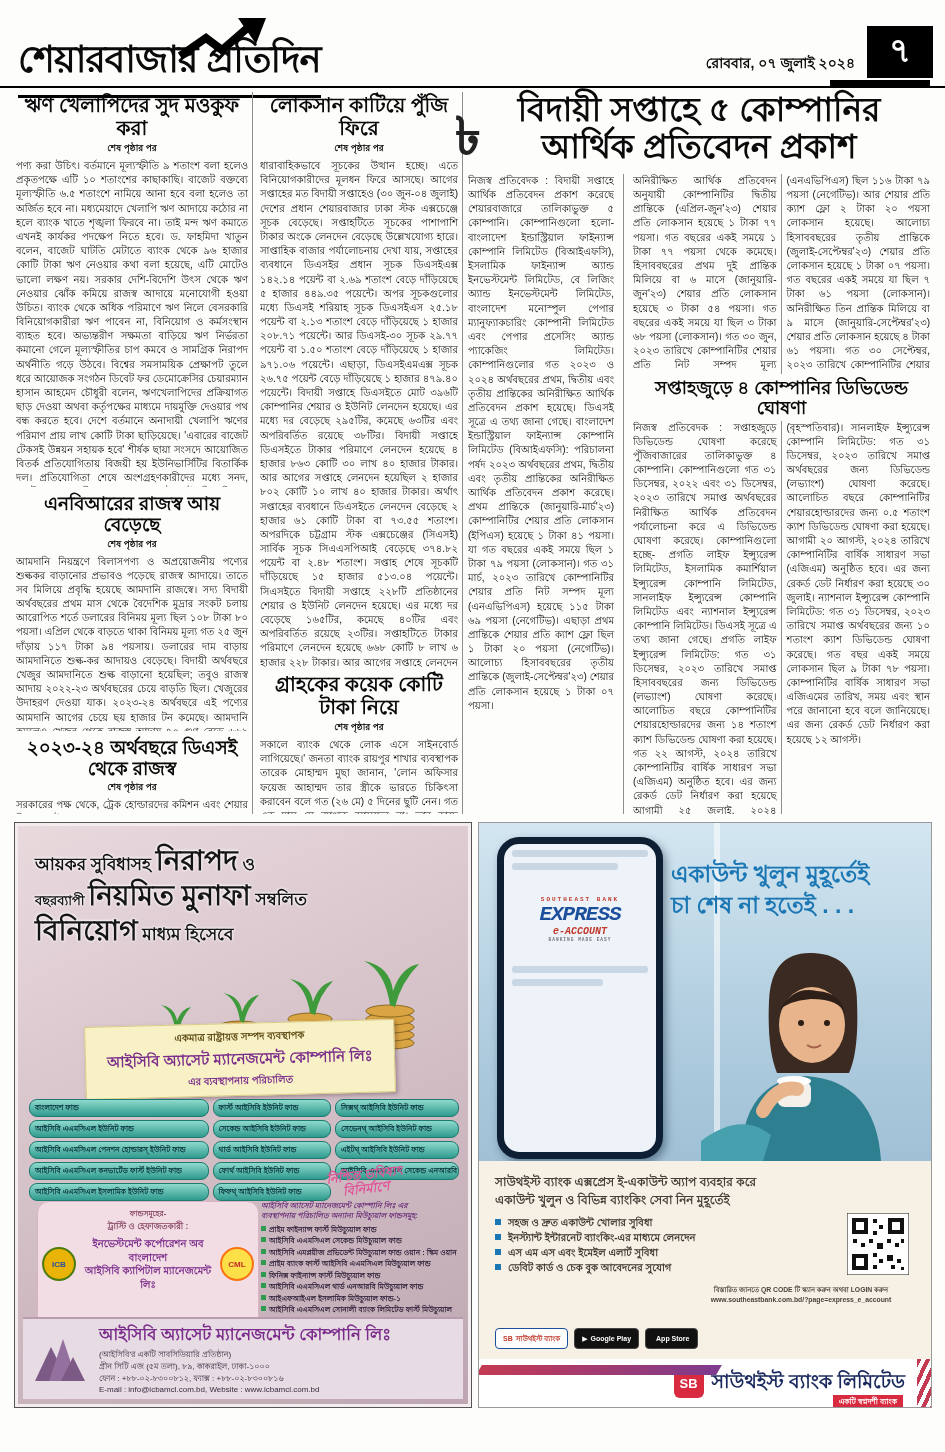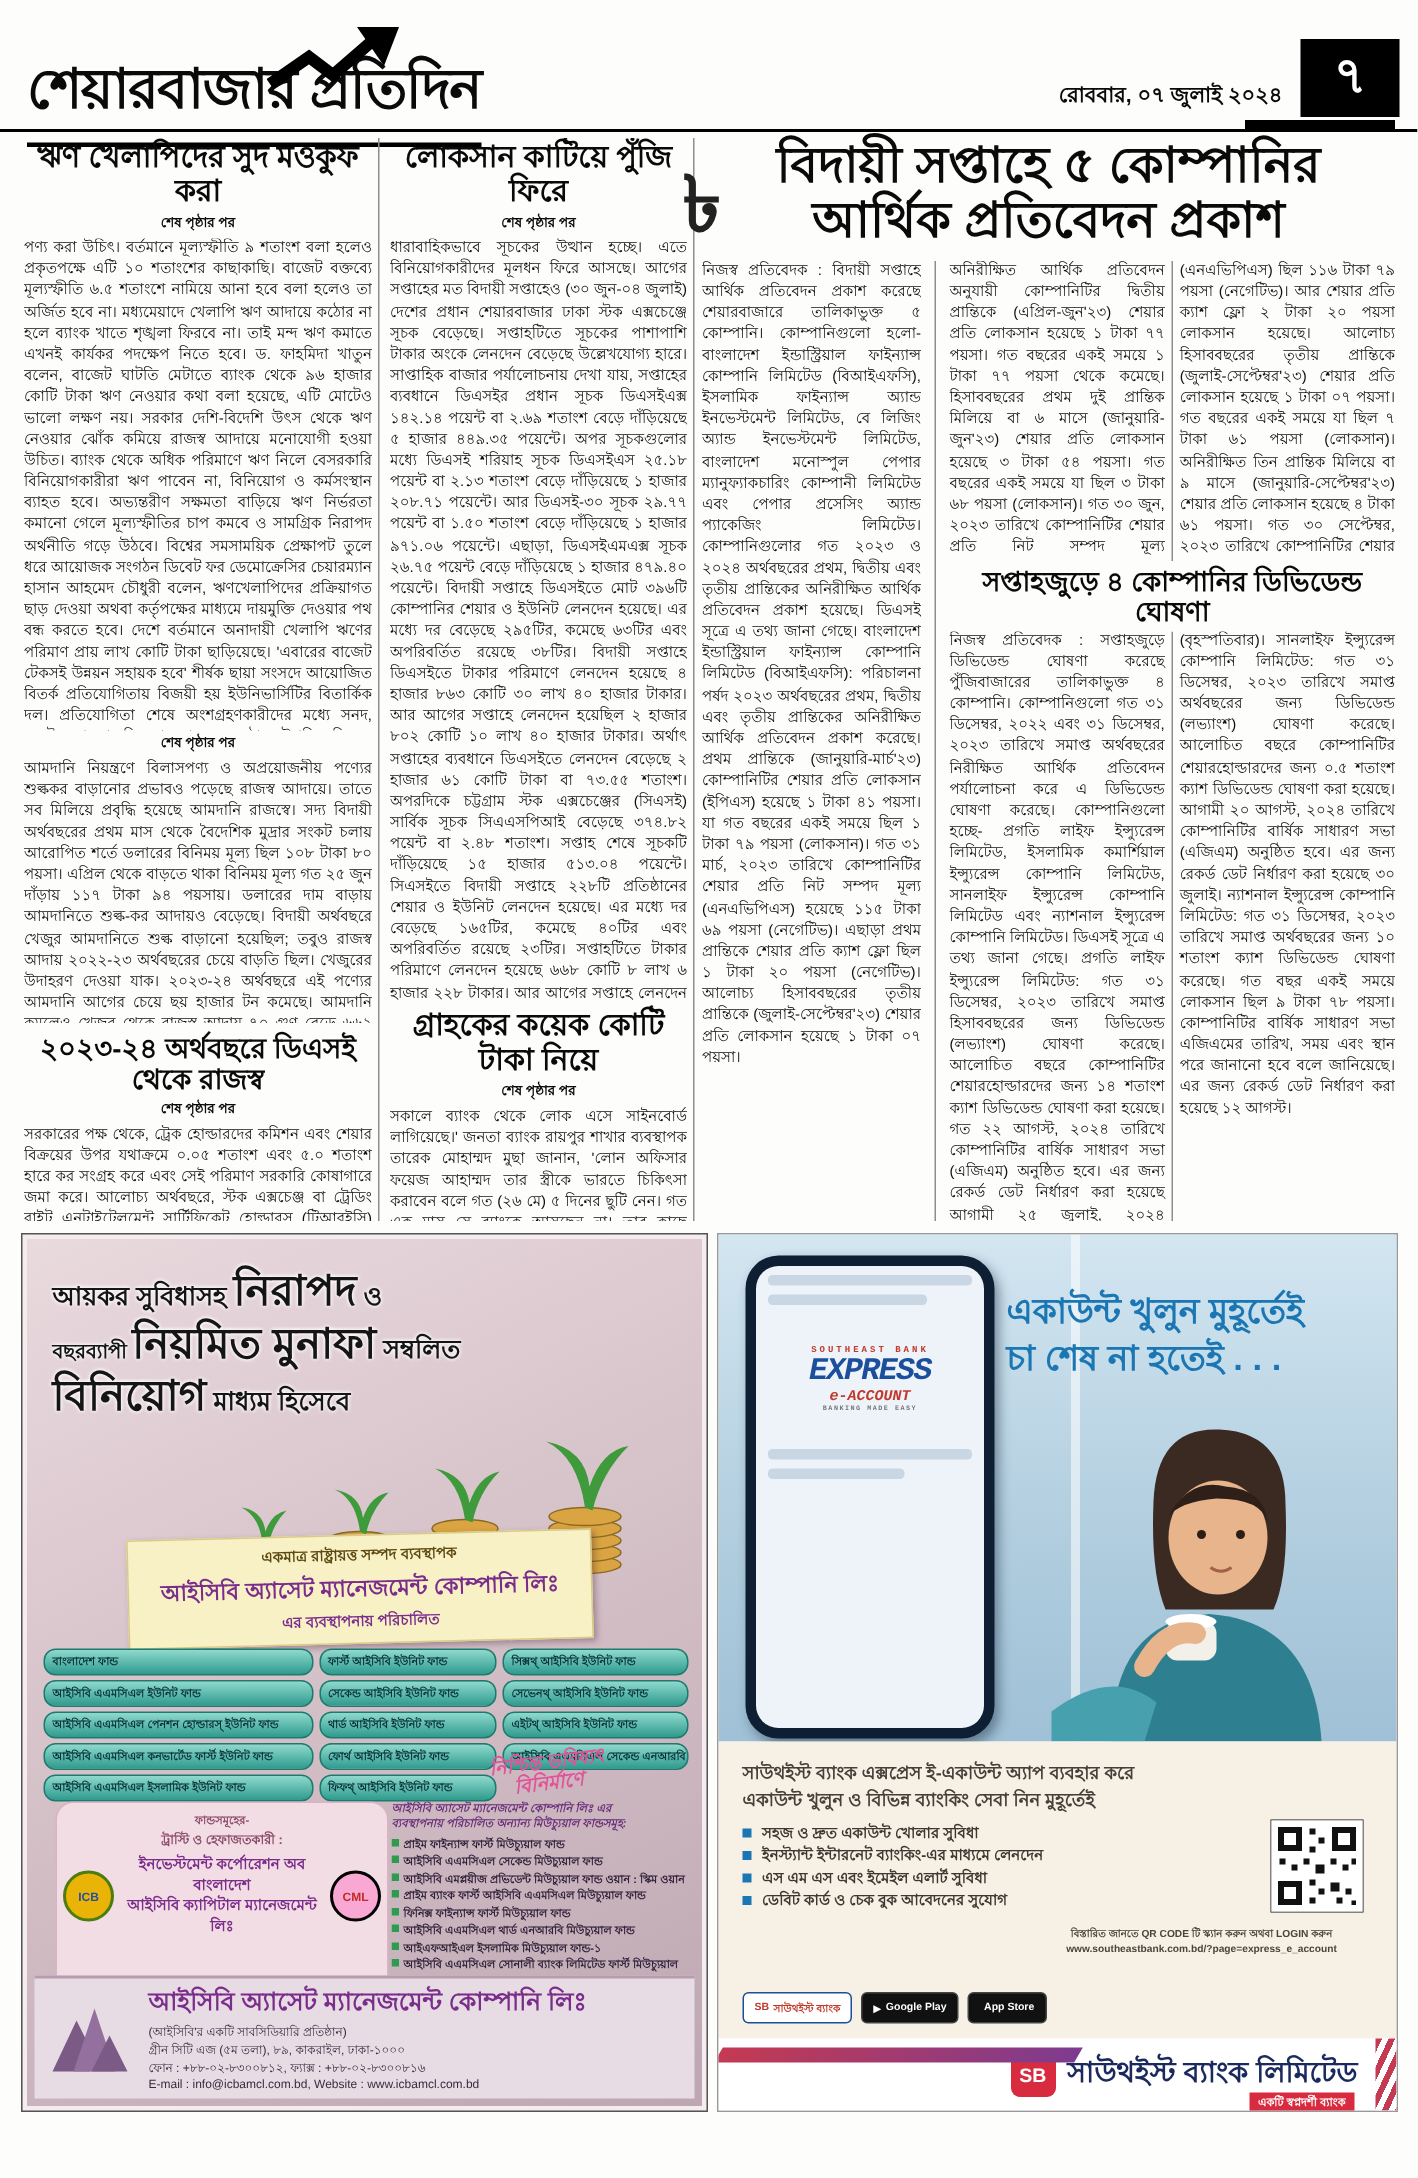--- a/index.html
+++ b/index.html
@@ -46,21 +46,21 @@
   .pc1{width:182px;} .pc2{width:120px;} .pc3{width:124px;}
   .pill{background:linear-gradient(#8fd9cd,#2f9b8e);border:1px solid #1d7a6e;border-radius:8px;color:#06323a;font-size:7.4px;font-weight:bold;padding:2px 5px;white-space:nowrap;overflow:hidden;}
   #icb-script{left:312px;top:345px;color:#e0559a;font-size:13px;font-weight:bold;font-style:italic;transform:rotate(-7deg);line-height:1.1;text-align:center;}
   #icb-trustee{left:22px;top:378px;width:212px;height:116px;background:#f3dde4;border:1px solid #d9b4c3;border-radius:12px;text-align:center;padding:6px 4px;color:#7b2d8b;}
   #icb-trustee .t0{font-size:7.5px;font-weight:bold;color:#8a4a68;}
   #icb-trustee .t1{font-size:8.5px;font-weight:bold;color:#8a4a68;margin-bottom:3px;}
   #icb-trustee .nm{font-size:10px;font-weight:bold;line-height:1.35;}
   .tr-row{display:flex;align-items:center;gap:3px;justify-content:center;}
   .logo-circ{width:30px;height:30px;border-radius:50%;flex:none;display:flex;align-items:center;justify-content:center;font-size:8px;font-weight:bold;}
   #icb-logo{background:#eab308;border:2px solid #4d7c0f;color:#27519c;}
-  #cml-logo{background:#f9a8d4;border:2px solid #000000;color:#c22a2a;}
+  #cml-logo{background:#fde047;border:2px solid #f97316;color:#c22a2a;}
   #icb-contact{left:130px;top:500px;width:220px;text-align:center;color:#5a3b66;font-size:7.5px;font-weight:bold;line-height:1.5;}
   #icb-otherfunds{left:246px;top:378px;width:202px;height:118px;overflow:hidden;}
   #icb-otherfunds .of-head{font-size:7.6px;font-style:italic;font-weight:bold;color:#6b2f7a;line-height:1.3;margin-bottom:3px;}
   .of-item{font-size:7.4px;font-weight:bold;color:#30213a;line-height:1.55;display:flex;gap:3px;align-items:flex-start;}
   .of-item .sq{width:5px;height:5px;background:#2f9b4e;flex:none;margin-top:2px;}
   #icb-footer{left:8px;right:8px;bottom:8px;height:80px;background:#e7dbe4;border-top:2px solid #b89cae;display:flex;align-items:center;gap:10px;padding:0 8px;}
   #icb-footer .nm{font-size:16.5px;font-weight:bold;color:#7b2d8b;}
   #icb-footer .ln{font-size:8px;color:#3a2b3e;line-height:1.45;}
   
   #ad-seb{left:478px;top:822px;width:452px;height:584px;border:1px solid #999;overflow:hidden;background:#fff;}
@@ -109,20 +109,21 @@
 <div class="abs" id="head-rule-thick"></div>
 
 <div class="abs vrule" id="vr1"></div>
 <div class="abs vrule" id="vr2"></div>
 <div class="abs" id="taka-graphic">৳</div>
 
 <div class="abs" id="colL">
   <div class="news-h">ঋণ খেলাপিদের সুদ মওকুফ করা</div>
   <div class="byline">শেষ পৃষ্ঠার পর</div>
   <div class="body-txt" style="height:328px;">পণ্য করা উচিৎ। বর্তমানে মূল্যস্ফীতি ৯ শতাংশ বলা হলেও প্রকৃতপক্ষে এটি ১০ শতাংশের কাছাকাছি। বাজেট বক্তব্যে মূল্যস্ফীতি ৬.৫ শতাংশে নামিয়ে আনা হবে বলা হলেও তা অর্জিত হবে না। মধ্যমেয়াদে খেলাপি ঋণ আদায়ে কঠোর না হলে ব্যাংক খাতে শৃঙ্খলা ফিরবে না। তাই মন্দ ঋণ কমাতে এখনই কার্যকর পদক্ষেপ নিতে হবে। ড. ফাহমিদা খাতুন বলেন, বাজেট ঘাটতি মেটাতে ব্যাংক থেকে ৯৬ হাজার কোটি টাকা ঋণ নেওয়ার কথা বলা হয়েছে, এটি মোটেও ভালো লক্ষণ নয়। সরকার দেশি-বিদেশি উৎস থেকে ঋণ নেওয়ার ঝোঁক কমিয়ে রাজস্ব আদায়ে মনোযোগী হওয়া উচিত। ব্যাংক থেকে অধিক পরিমাণে ঋণ নিলে বেসরকারি বিনিয়োগকারীরা ঋণ পাবেন না, বিনিয়োগ ও কর্মসংস্থান ব্যাহত হবে। অভ্যন্তরীণ সক্ষমতা বাড়িয়ে ঋণ নির্ভরতা কমানো গেলে মূল্যস্ফীতির চাপ কমবে ও সামগ্রিক নিরাপদ অর্থনীতি গড়ে উঠবে। বিশ্বের সমসাময়িক প্রেক্ষাপট তুলে ধরে আয়োজক সংগঠন ডিবেট ফর ডেমোক্রেসির চেয়ারম্যান হাসান আহমেদ চৌধুরী বলেন, ঋণখেলাপিদের প্রক্রিয়াগত ছাড় দেওয়া অথবা কর্তৃপক্ষের মাধ্যমে দায়মুক্তি দেওয়ার পথ বন্ধ করতে হবে। দেশে বর্তমানে অনাদায়ী খেলাপি ঋণের পরিমাণ প্রায় লাখ কোটি টাকা ছাড়িয়েছে। 'এবারের বাজেট টেকসই উন্নয়ন সহায়ক হবে' শীর্ষক ছায়া সংসদে আয়োজিত বিতর্ক প্রতিযোগিতায় বিজয়ী হয় ইউনিভার্সিটির বিতার্কিক দল। প্রতিযোগিতা শেষে অংশগ্রহণকারীদের মধ্যে সনদ, ক্রেস্ট ও পুরস্কার বিতরণ করা হয়। অনুষ্ঠানে উপস্থিত ছিলেন সাংবাদিক দৌলত আক্তার মালা, সাংবাদিক উত্তম আবৃত্তি আজমী ও সাংবাদিক সুনান্ত সিনহা।</div>
+  <div class="news-h small" style="margin-top:6px;">এনবিআরের রাজস্ব আয় বেড়েছে</div>
   <div class="byline">শেষ পৃষ্ঠার পর</div>
   <div class="body-txt" style="height:176px;">আমদানি নিয়ন্ত্রণে বিলাসপণ্য ও অপ্রয়োজনীয় পণ্যের শুল্ককর বাড়ানোর প্রভাবও পড়েছে রাজস্ব আদায়ে। তাতে সব মিলিয়ে প্রবৃদ্ধি হয়েছে আমদানি রাজস্বে। সদ্য বিদায়ী অর্থবছরের প্রথম মাস থেকে বৈদেশিক মুদ্রার সংকট চলায় আরোপিত শর্তে ডলারের বিনিময় মূল্য ছিল ১০৮ টাকা ৮০ পয়সা। এপ্রিল থেকে বাড়তে থাকা বিনিময় মূল্য গত ২৫ জুন দাঁড়ায় ১১৭ টাকা ৯৪ পয়সায়। ডলারের দাম বাড়ায় আমদানিতে শুল্ক-কর আদায়ও বেড়েছে। বিদায়ী অর্থবছরে খেজুর আমদানিতে শুল্ক বাড়ানো হয়েছিল; তবুও রাজস্ব আদায় ২০২২-২৩ অর্থবছরের চেয়ে বাড়তি ছিল। খেজুরের উদাহরণ দেওয়া যাক। ২০২৩-২৪ অর্থবছরে এই পণ্যের আমদানি আগের চেয়ে ছয় হাজার টন কমেছে। আমদানি কমলেও খেজুর থেকে রাজস্ব আদায় ৭০ গুণ বেড়ে ৬৬২ কোটি টাকায় উন্নীত হয়েছে।</div>
   <div class="news-h small" style="margin-top:6px;">২০২৩-২৪ অর্থবছরে ডিএসই থেকে রাজস্ব</div>
   <div class="byline">শেষ পৃষ্ঠার পর</div>
   <div class="body-txt" style="height:118px;">সরকারের পক্ষ থেকে, ট্রেক হোল্ডারদের কমিশন এবং শেয়ার বিক্রয়ের উপর যথাক্রমে ০.০৫ শতাংশ এবং ৫.০ শতাংশ হারে কর সংগ্রহ করে এবং সেই পরিমাণ সরকারি কোষাগারে জমা করে। আলোচ্য অর্থবছরে, স্টক এক্সচেঞ্জ বা ট্রেডিং রাইট এনটাইটেলমেন্ট সার্টিফিকেট হোল্ডারস (টিআরইসি) কমিশনের সদস্যদের কাছ থেকে সরকারের কর রাজস্ব আদায় ২০২৩ সালে ১৯২.৫ কোটি টাকার তুলনায় ১৫৩ কোটি টাকায় নেমে এসেছে। এছাড়া, স্পন্সর-ডিরেক্টর এবং প্লেসমেন্ট হোল্ডারদের শেয়ার বিক্রি থেকে কর রাজস্ব ২০২৪ সালে ৯০.৬ কোটি টাকায় বেড়েছে যা ২০২৩ এ ৮৪ কোটি টাকা থেকে বেড়েছে।</div>
 </div>
 
 <div class="abs" id="colM">
   <div class="news-h">লোকসান কাটিয়ে পুঁজি ফিরে</div>
   <div class="byline">শেষ পৃষ্ঠার পর</div>

